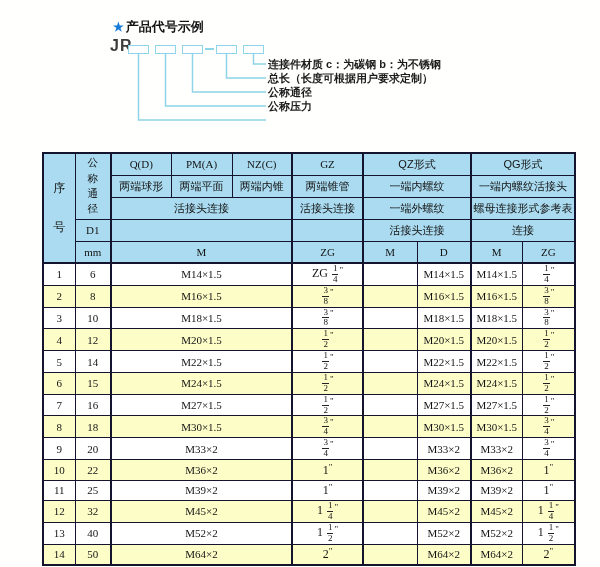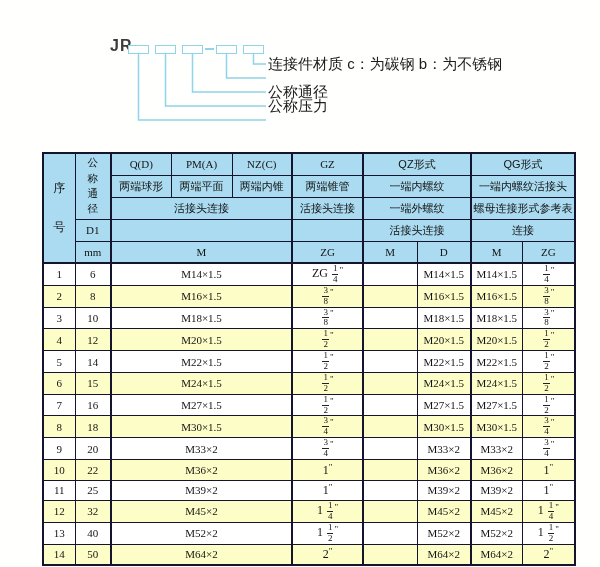--- a/index.html
+++ b/index.html
@@ -7,21 +7,21 @@
   body { background:#fffffe; font-family:"Liberation Sans", sans-serif; color:#141414; position:relative; overflow:hidden; }
   .page { position:absolute; inset:0; }
 
   
   .diag-title { position:absolute; left:113px; top:18px; font-size:13px; font-weight:bold; white-space:nowrap; }
   .star { color:#1779d8; margin-right:2px; font-size:12px; }
   .jr { position:absolute; left:110px; top:37px; font-size:16px; font-weight:bold; color:#3c3c3c; letter-spacing:1px; }
   .cbox { position:absolute; top:45px; width:21px; height:9px; border:1.5px solid #8fd4e8; background:#fff; }
   .cdash { position:absolute; left:204.5px; top:48px; width:9px; height:2px; background:#8fd4e8; }
   svg.lines { position:absolute; left:0; top:0; }
-  .dlabel { position:absolute; left:268px; font-size:15px; font-weight:normal; white-space:nowrap; line-height:14px; color:#1c1c1c; }
+  .dlabel { position:absolute; left:268px; font-size:11px; font-weight:bold; white-space:nowrap; line-height:14px; color:#1c1c1c; }
 
   
   .tbl-title { position:absolute; left:26px; top:123px; font-family:"Liberation Serif", serif; font-style:italic; font-weight:bold; font-size:20px; letter-spacing:2px; color:#111; }
   table.main { position:absolute; left:42px; top:152px; width:532px; border-collapse:collapse; table-layout:fixed; border:2px solid #14142e; }
   .main td { border:1px solid #14142e; text-align:center; vertical-align:middle; font-size:11px; overflow:hidden; padding:0; }
   .main thead td { background:#aadbf0; height:22px; }
   .main thead { border-bottom:2px solid #14142e; }
   .main tbody td { height:20.5px; background:#ffffff; }
   .main tr.alt td { background:#fdfdc8; }
   .lat { font-family:"Liberation Serif", serif; font-size:12px; }
@@ -35,38 +35,42 @@
   .fx { display:inline-flex; flex-direction:column; vertical-align:middle; font-size:9px; line-height:1.1; text-align:center; margin:0 1px; font-family:"Liberation Serif", serif; }
   .fx .den { border-top:1px solid #222; padding:0 1px; }
   .pre { font-family:"Liberation Serif", serif; font-size:12px; }
   .post { font-family:"Liberation Serif", serif; font-size:9px; vertical-align:4px; }
 </style>
 </head>
 <body>
 
 <div class="page">
 
+  <div class="diag-title">
+    <span class="star">★</span><span>产品代号示例</span>
+  </div>
   <span class="jr">JR</span>
 
   <span class="cbox" style="left:128px"></span>
   <span class="cbox" style="left:155px"></span>
   <span class="cbox" style="left:182px"></span>
   <span class="cdash"></span>
   <span class="cbox" style="left:216px"></span>
   <span class="cbox" style="left:243px"></span>
 
   <svg class="lines" width="600" height="140">
     <polyline points="253.5,54 253.5,64 266,64" fill="none" stroke="#8fd4e8" stroke-width="1.5"></polyline>
     <polyline points="226.5,54 226.5,78 266,78" fill="none" stroke="#8fd4e8" stroke-width="1.5"></polyline>
     <polyline points="192.5,54 192.5,92 266,92" fill="none" stroke="#8fd4e8" stroke-width="1.5"></polyline>
     <polyline points="165.5,54 165.5,106 266,106" fill="none" stroke="#8fd4e8" stroke-width="1.5"></polyline>
     <polyline points="138.5,54 138.5,120 266,120" fill="none" stroke="#8fd4e8" stroke-width="1.5"></polyline>
   </svg>
 
   <div class="dlabel" style="top:57px">连接件材质  c：为碳钢  b：为不锈钢</div>
+  <div class="dlabel" style="top:71px">总长（长度可根据用户要求定制）</div>
   <div class="dlabel" style="top:85px">公称通径</div>
   <div class="dlabel" style="top:99px">公称压力</div>
 
 
   <table class="main">
     <colgroup>
       <col style="width:32px">
         <col style="width:36px">
         <col style="width:60px">
         <col style="width:61px">

